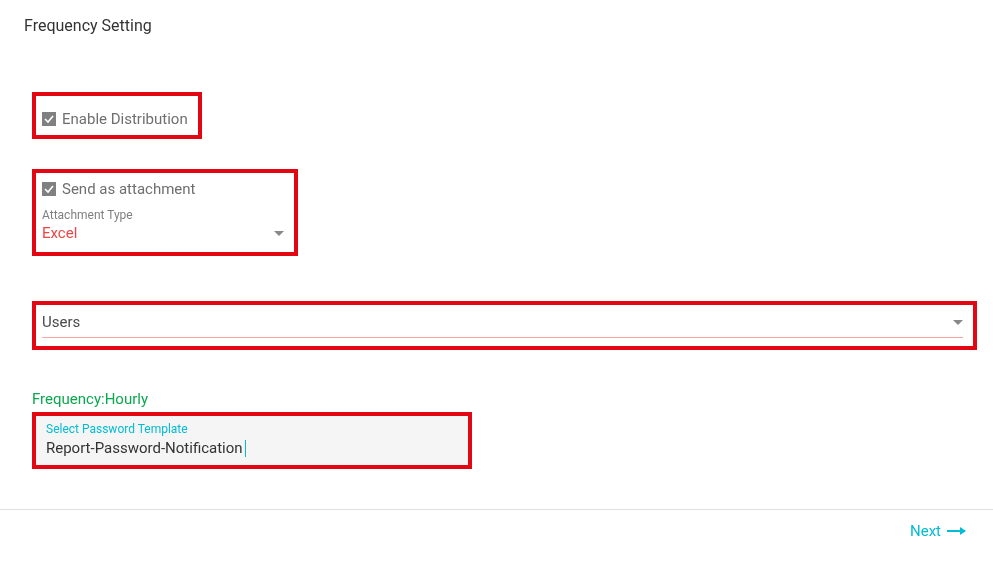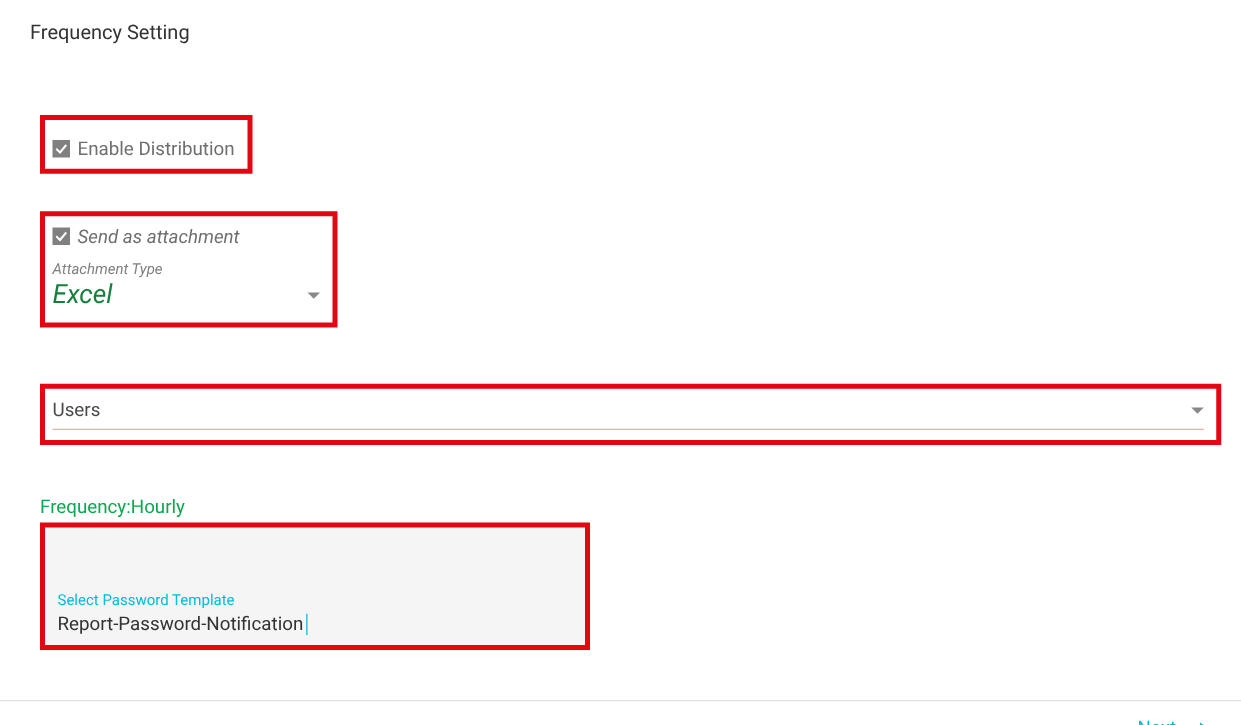--- a/index.html
+++ b/index.html
@@ -24,23 +24,22 @@
   .red-box {
     border: 4px solid #E30613;
     display: inline-block;
   }
   .section-enable {
     margin-top: 57px;
     padding: 14px 10px 7px 6px;
   }
   .section-attachment {
     margin-top: 30px;
-    width: 238px;
+    width: 266px;
     padding: 7px 10px 10px 6px;
-    font-style: italic;
   }
   .checkbox-row {
     display: flex;
     align-items: center;
     gap: 6px;
   }
   .checkbox {
     width: 14px;
     height: 14px;
     background: #808080;
@@ -60,22 +59,22 @@
     margin-top: 10px;
     margin-bottom: 2px;
   }
   .select-row {
     display: flex;
     align-items: center;
     justify-content: space-between;
     cursor: pointer;
   }
   .select-value {
-    font-size: 21px;
-    color: #15803d;
+    font-size: 15px;
+    color: #ef4444;
   }
   .caret {
     width: 0; height: 0;
     border-left: 5px solid transparent;
     border-right: 5px solid transparent;
     border-top: 5px solid #888;
   }
   .section-users {
     margin-top: 45px;
     width: 945px;
@@ -109,21 +108,21 @@
     border: 4px solid #E30613;
     background: #f5f5f5;
     width: 440px;
     padding: 6px 10px 8px 10px;
   }
   .tpl-label {
     font-size: 12px;
     color: #808080;
     margin-bottom: 2px;
   }
-  .tpl-label.focused { color: #00BCD4; margin-top: 45px; }
+  .tpl-label.focused { color: #00BCD4; }
   .tpl-value {
     font-size: 15px;
     color: #333;
     display: inline-flex;
     align-items: center;
   }
   .cursor-bar {
     display: inline-block;
     width: 1px;
     height: 17px;

